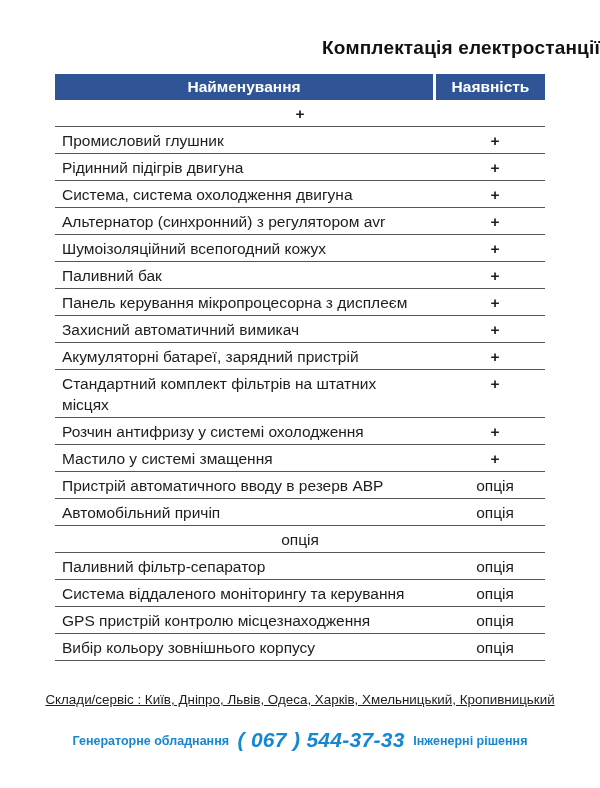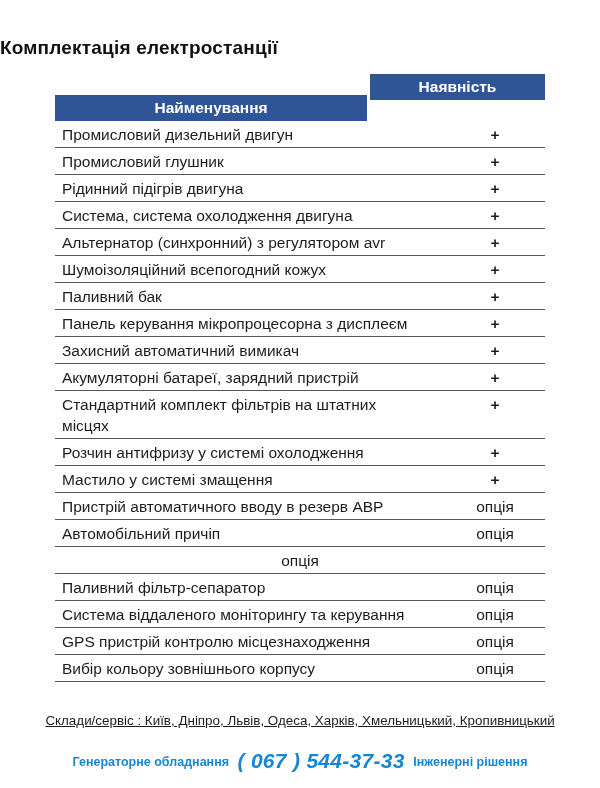--- a/index.html
+++ b/index.html
@@ -6,41 +6,41 @@
   .page {
     position:relative;
     width:600px; height:788px;
     background:#ffffff;
     font-family:"Liberation Sans", sans-serif;
     color:#1d1d1d;
     overflow:hidden;
   }
   .title {
     padding-top:37px;
-    text-align:left;
+    text-align:right;
     font-size:19px;
     font-weight:bold;
     color:#111111;
     letter-spacing:0.2px;
   }
   .spec-table {
     width:490px;
     margin:15px 55px 0 55px;
   }
   .thead { display:flex; }
   .th {
     background:#2F5597;
     color:#ffffff;
     font-weight:bold;
     font-size:15.5px;
     line-height:26px;
     text-align:center;
     height:26px;
   }
-  .th-name { width:312px; margin-right:3px;margin-top:21px; }
+  .th-name { width:378px; margin-right:3px; }
   .th-avail { flex:1; }
   .trow {
     display:flex;
     border-bottom:1px solid #555555;
     padding:3px 0 2px 0;
     font-size:15.5px;
     line-height:21px;
   }
   .cell-name {
     width:383px;
@@ -86,21 +86,20 @@
 
   <div class="title">Комплектація електростанції</div>
 
   <div class="spec-table">
     <div class="thead">
       <div class="th th-name">Найменування</div>
       <div class="th th-avail">Наявність</div>
     </div>
     <div id="rows">
     <div class="trow">
-      <div class="cell-name">Промисловий дизельний двигун</div>
       <div class="cell-value plus">+</div>
     </div>
 
     <div class="trow">
       <div class="cell-name">Промисловий глушник</div>
       <div class="cell-value plus">+</div>
     </div>
 
     <div class="trow">
       <div class="cell-name">Рідинний підігрів двигуна</div>

